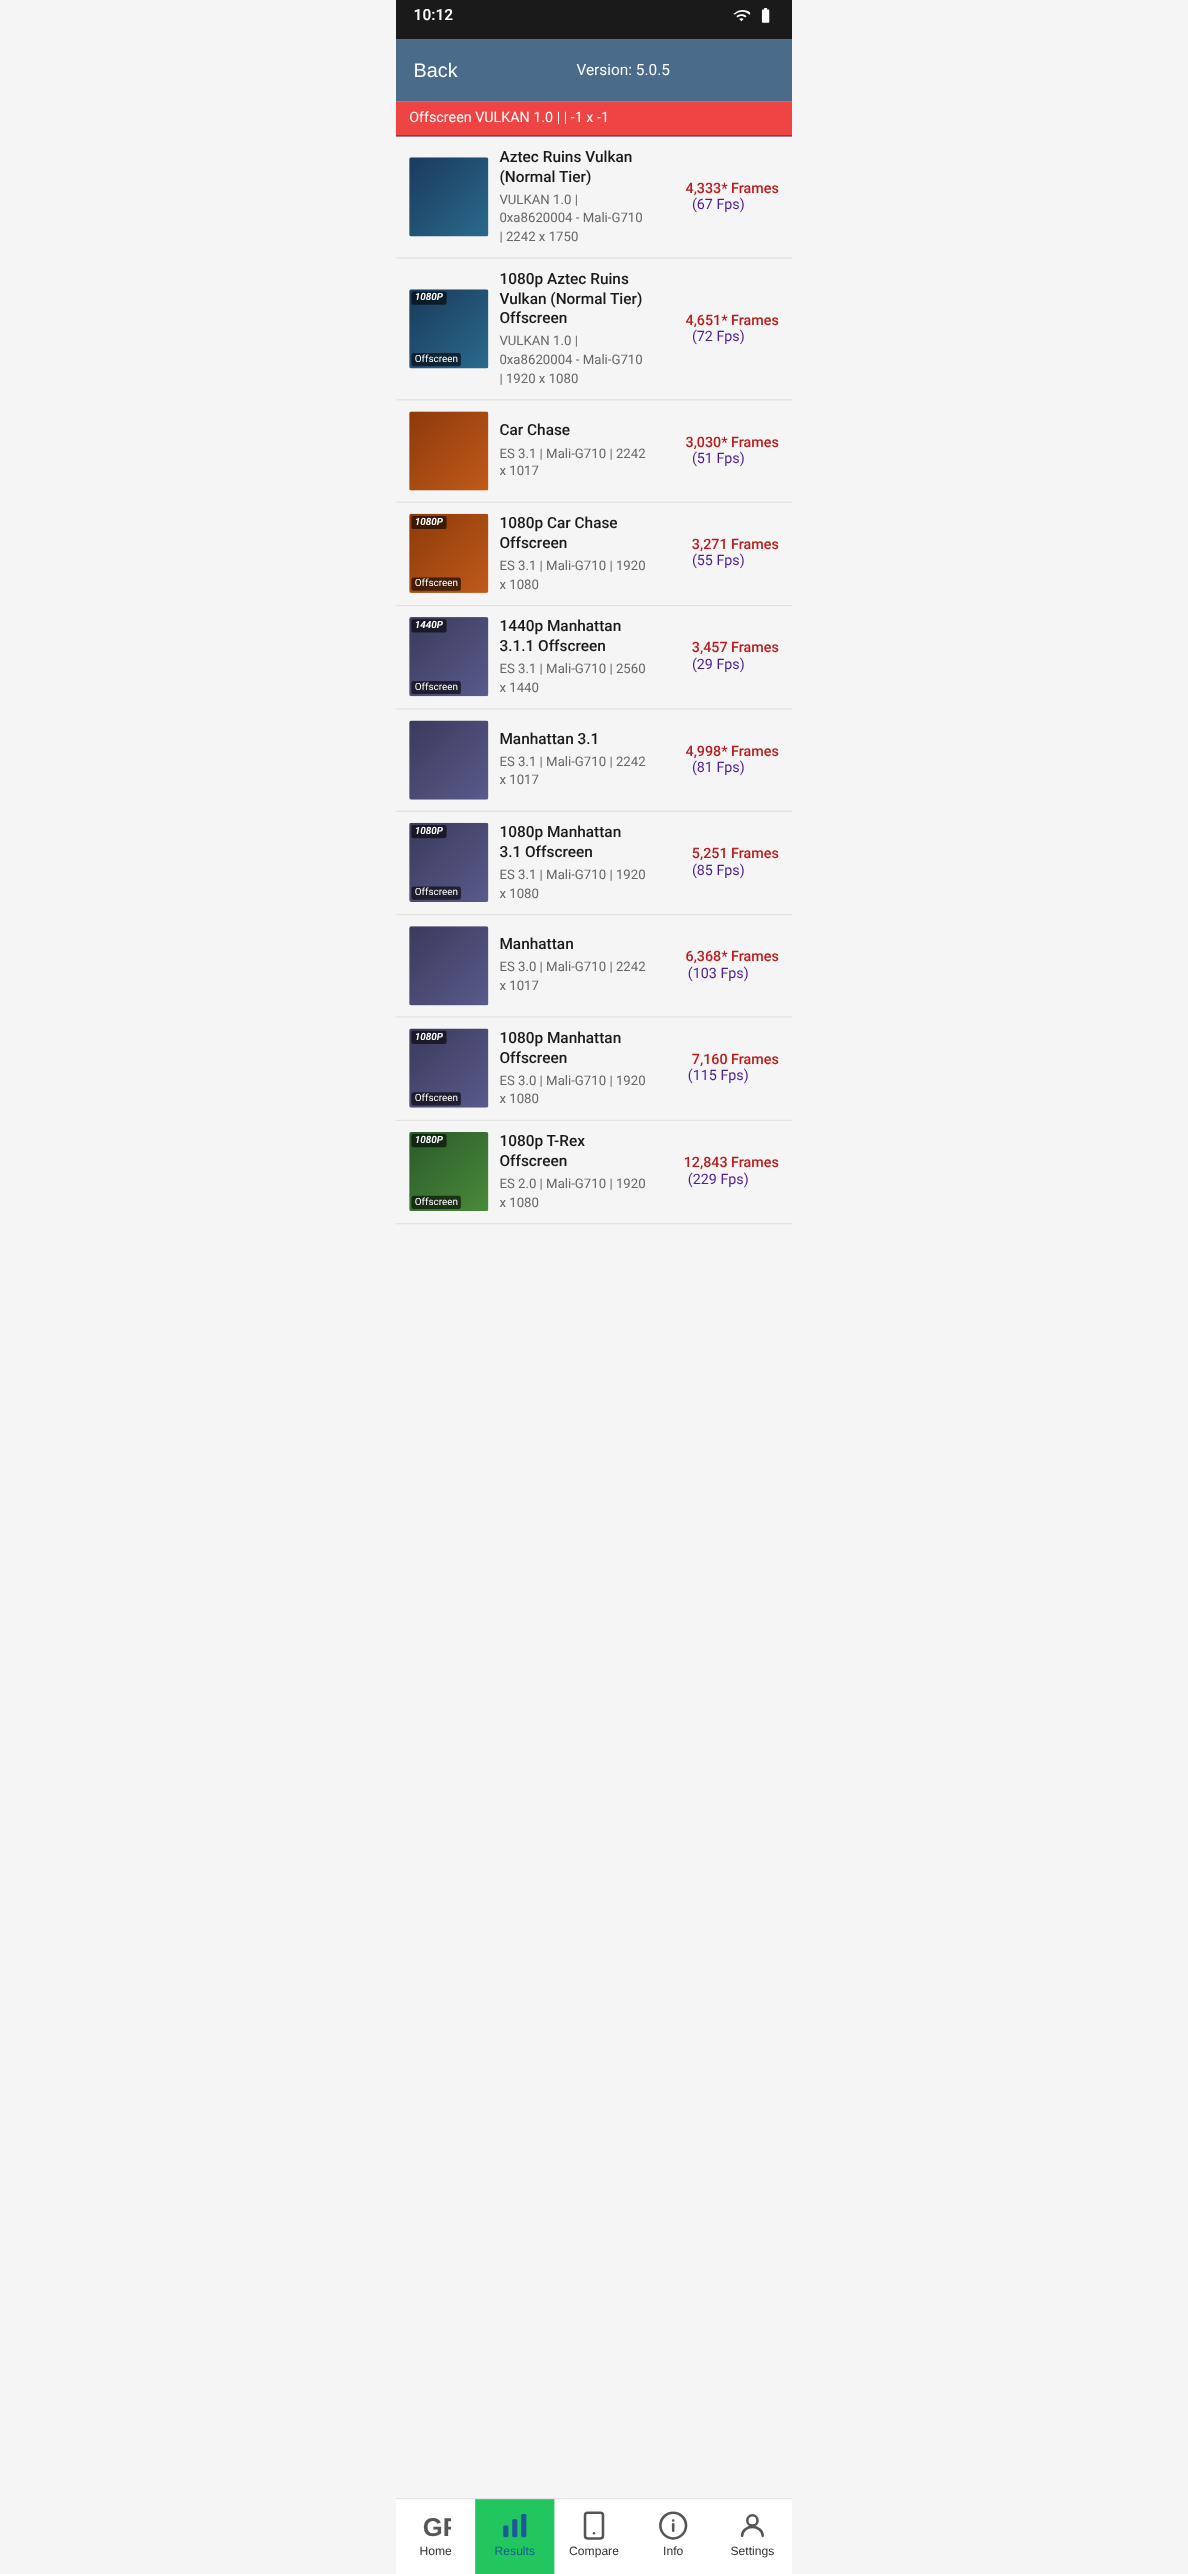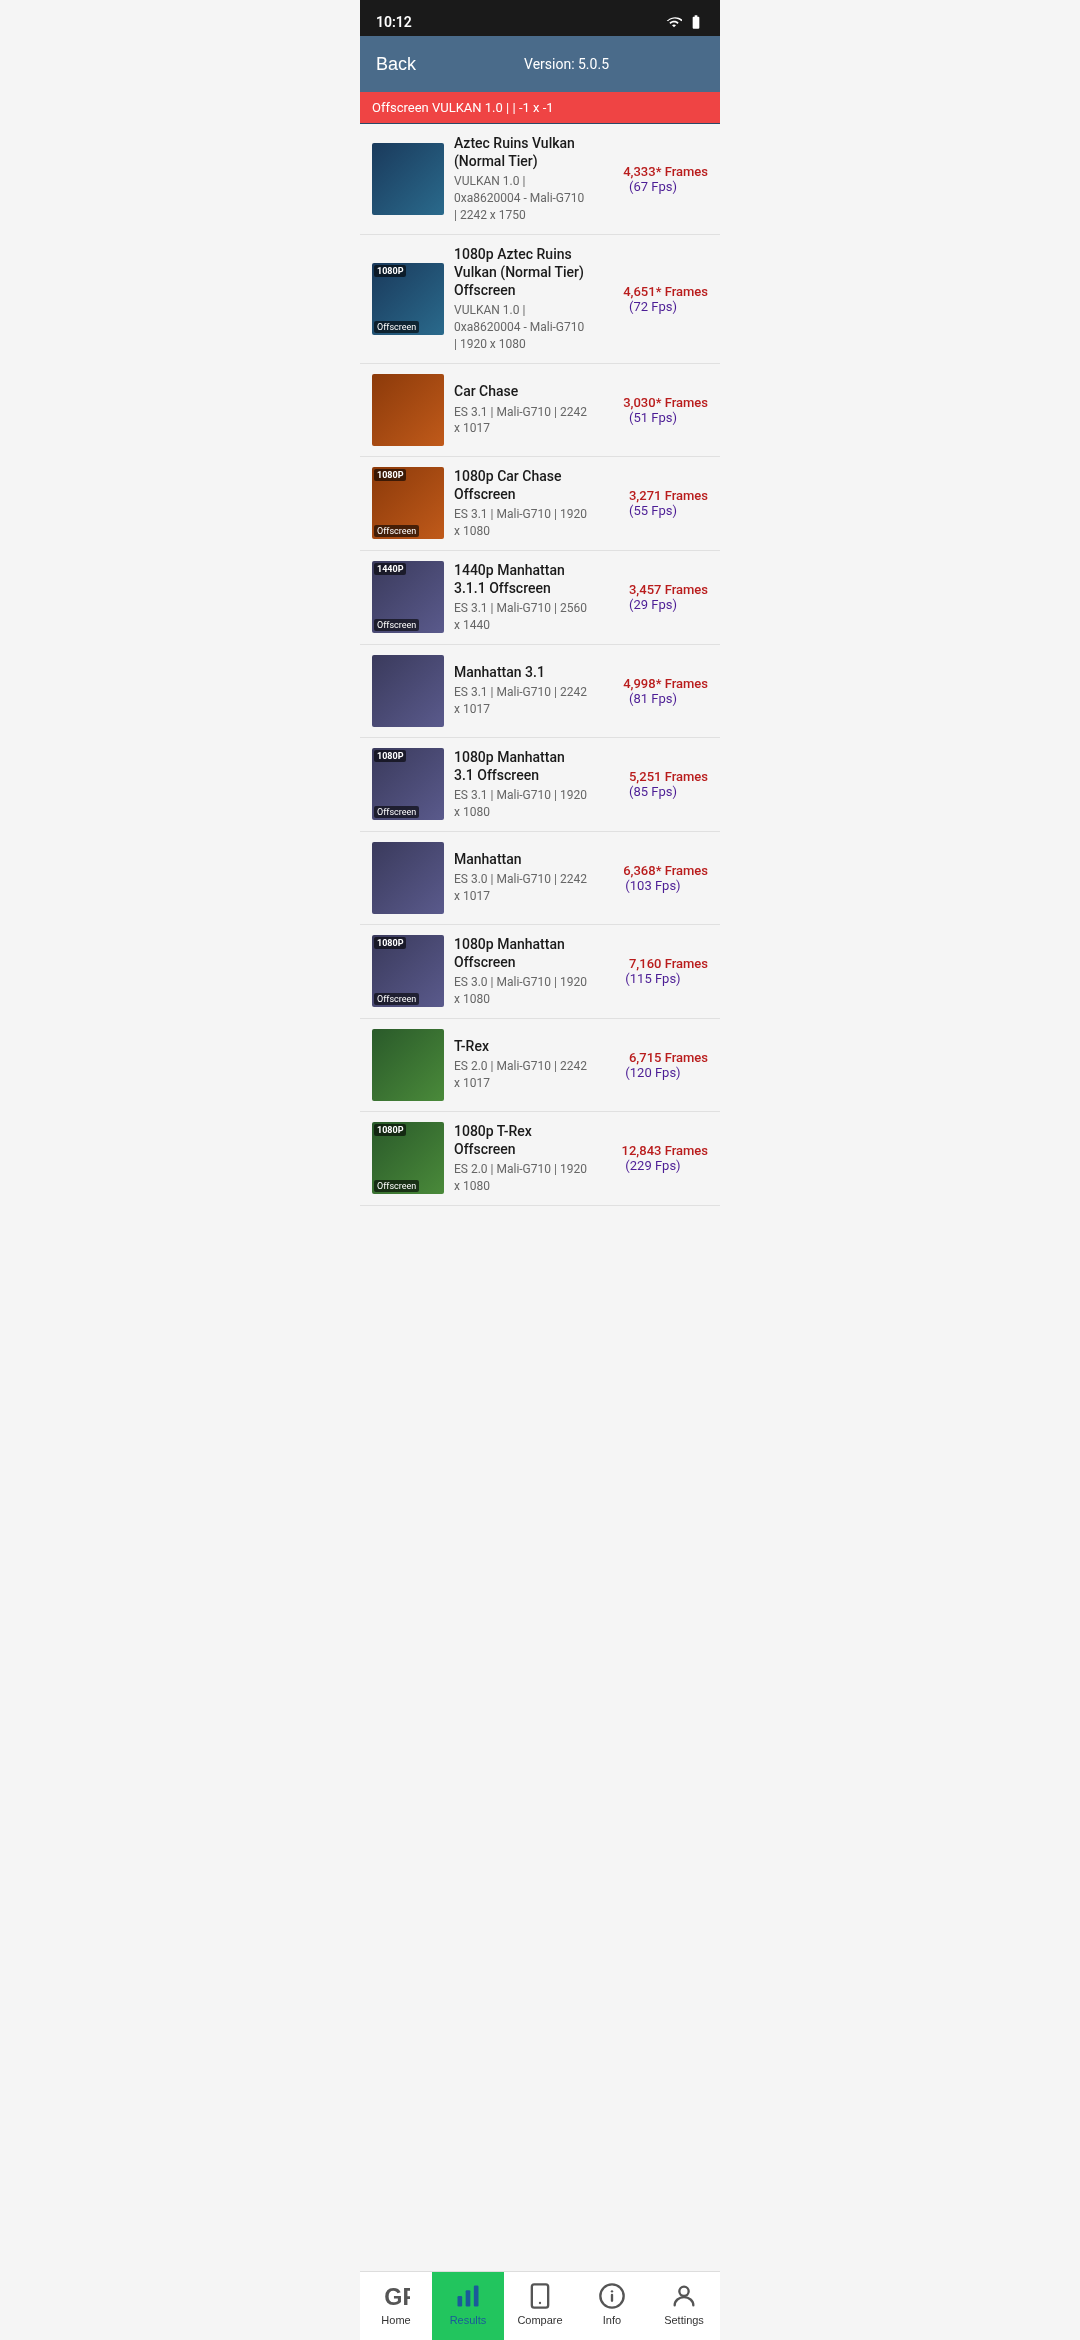--- a/index.html
+++ b/index.html
@@ -12,21 +12,21 @@
       position: relative;
       overflow-x: hidden;
     }
 
     
     .status-bar {
       background: #1a1a1a;
       color: white;
       display: flex;
       justify-content: space-between;
-      align-items: flex-end;
+      align-items: flex-start;
       padding: 6px 16px;
       height: 36px;
     }
     .status-time {
       font-size: 14px;
       font-weight: 600;
     }
     .status-icons {
       display: flex;
       gap: 6px;
@@ -99,20 +99,21 @@
     .thumb-badge {
       position: absolute;
       top: 2px;
       left: 2px;
       background: rgba(0,0,0,0.6);
       color: white;
       font-size: 9px;
       padding: 1px 3px;
       border-radius: 2px;
       font-weight: bold;
+      font-style: italic;
     }
     .thumb-badge-bottom {
       position: absolute;
       bottom: 2px;
       left: 2px;
       background: rgba(0,0,0,0.6);
       color: white;
       font-size: 9px;
       padding: 1px 3px;
       border-radius: 2px;
@@ -352,34 +353,20 @@
       <div class="benchmark-sub">ES 3.0 | Mali-G710 | 1920 x 1080</div>
     </div>
     <div class="benchmark-score">
       <div class="score-frames">7,160 Frames</div>
       <div class="score-fps">(115 Fps)</div>
     </div>
   </div>
       <div class="benchmark-item">
     <div class="benchmark-thumb">
       <div class="thumb-bg thumb-trex"></div>
-
-    </div>
-    <div class="benchmark-info">
-      <div class="benchmark-title">T-Rex</div>
-      <div class="benchmark-sub">ES 2.0 | Mali-G710 | 2242 x 1017</div>
-    </div>
-    <div class="benchmark-score">
-      <div class="score-frames">6,715 Frames</div>
-      <div class="score-fps">(120 Fps)</div>
-    </div>
-  </div>
-      <div class="benchmark-item">
-    <div class="benchmark-thumb">
-      <div class="thumb-bg thumb-trex"></div>
       <span class="thumb-badge">1080P</span>
       <span class="thumb-badge-bottom">Offscreen</span>
     </div>
     <div class="benchmark-info">
       <div class="benchmark-title">1080p T-Rex Offscreen</div>
       <div class="benchmark-sub">ES 2.0 | Mali-G710 | 1920 x 1080</div>
     </div>
     <div class="benchmark-score">
       <div class="score-frames">12,843 Frames</div>
       <div class="score-fps">(229 Fps)</div>

